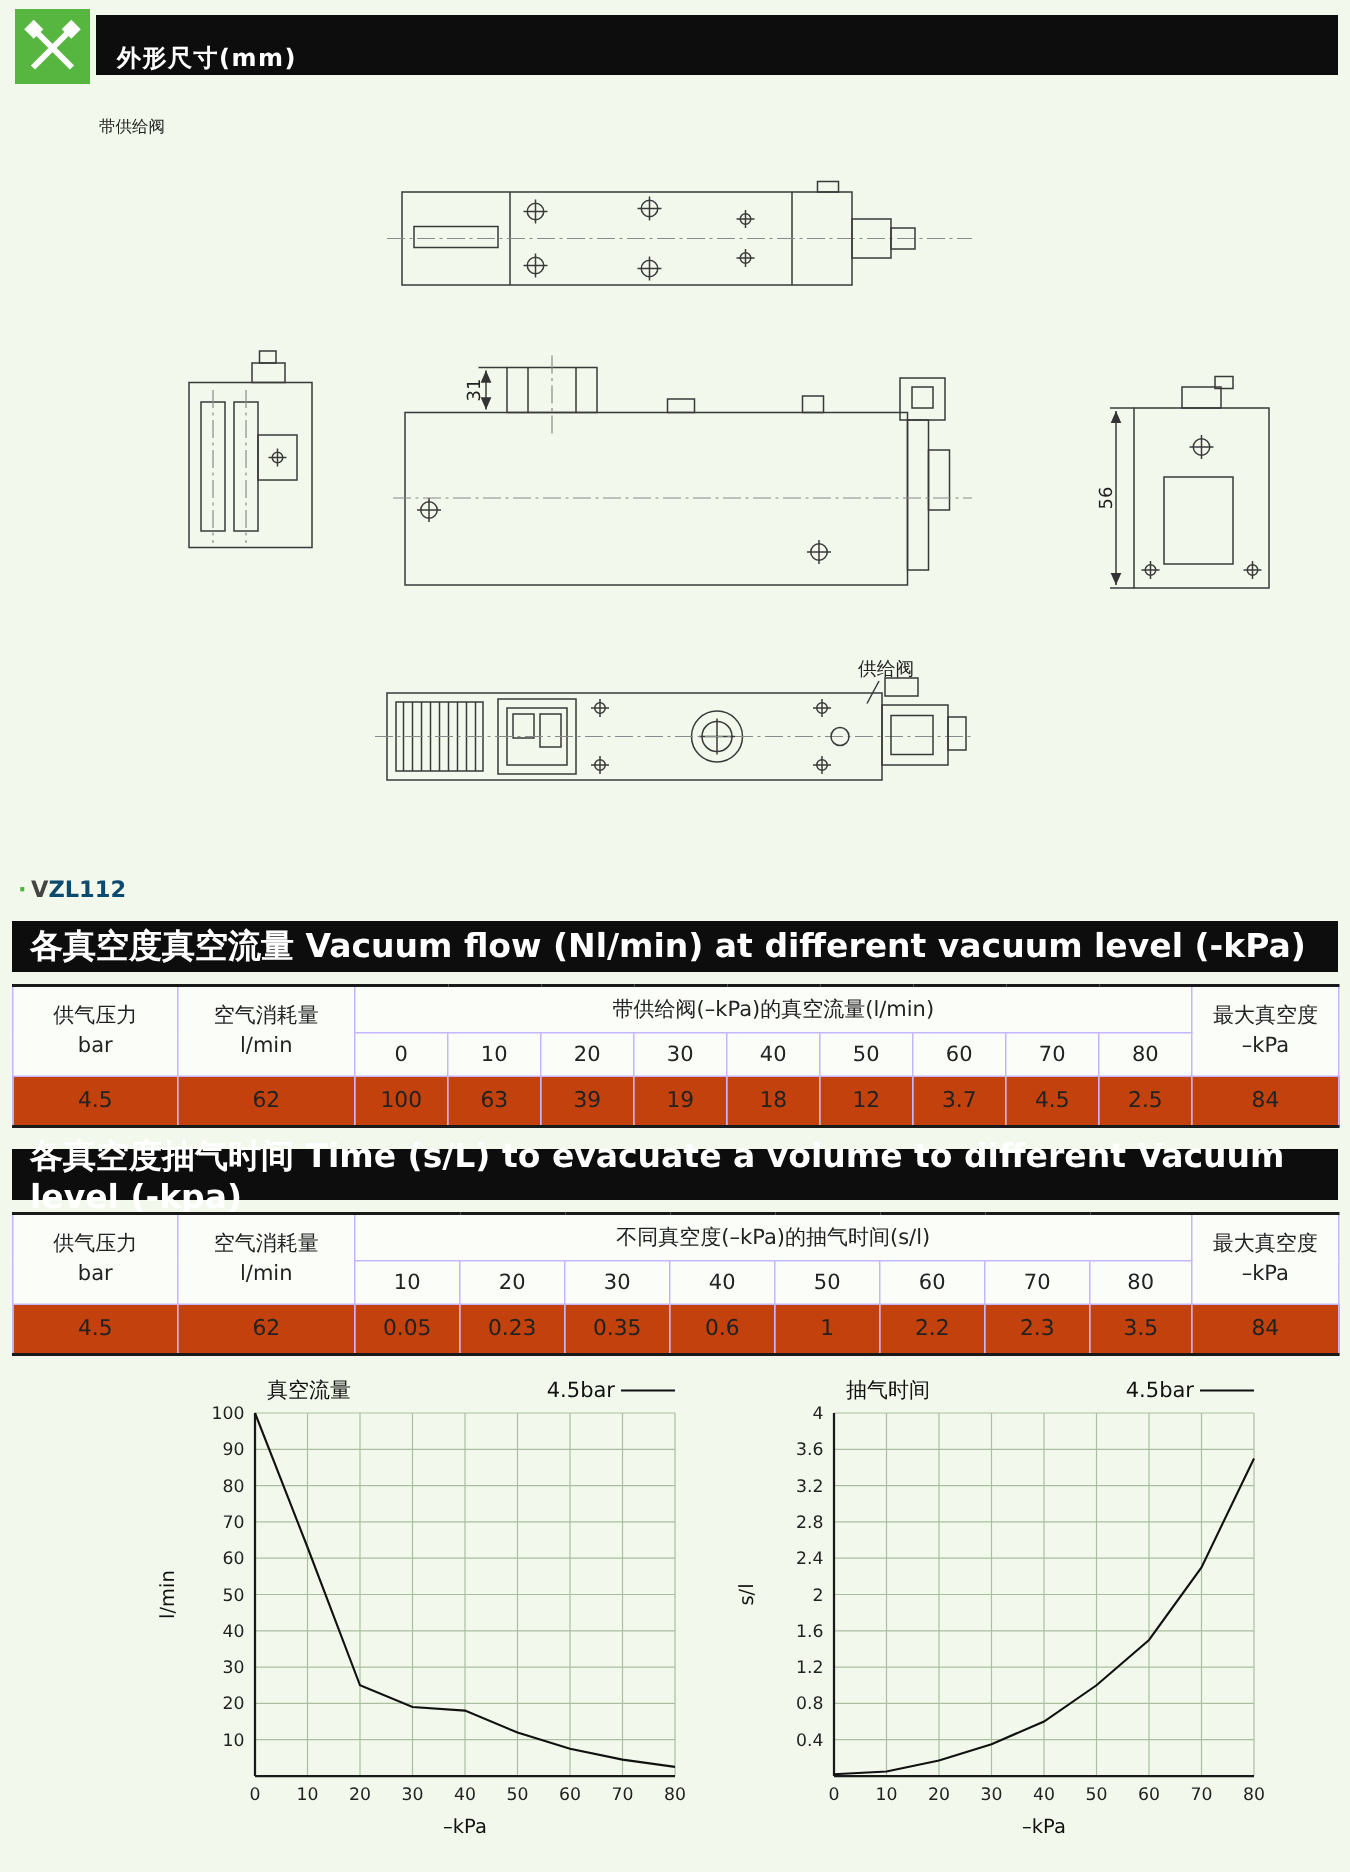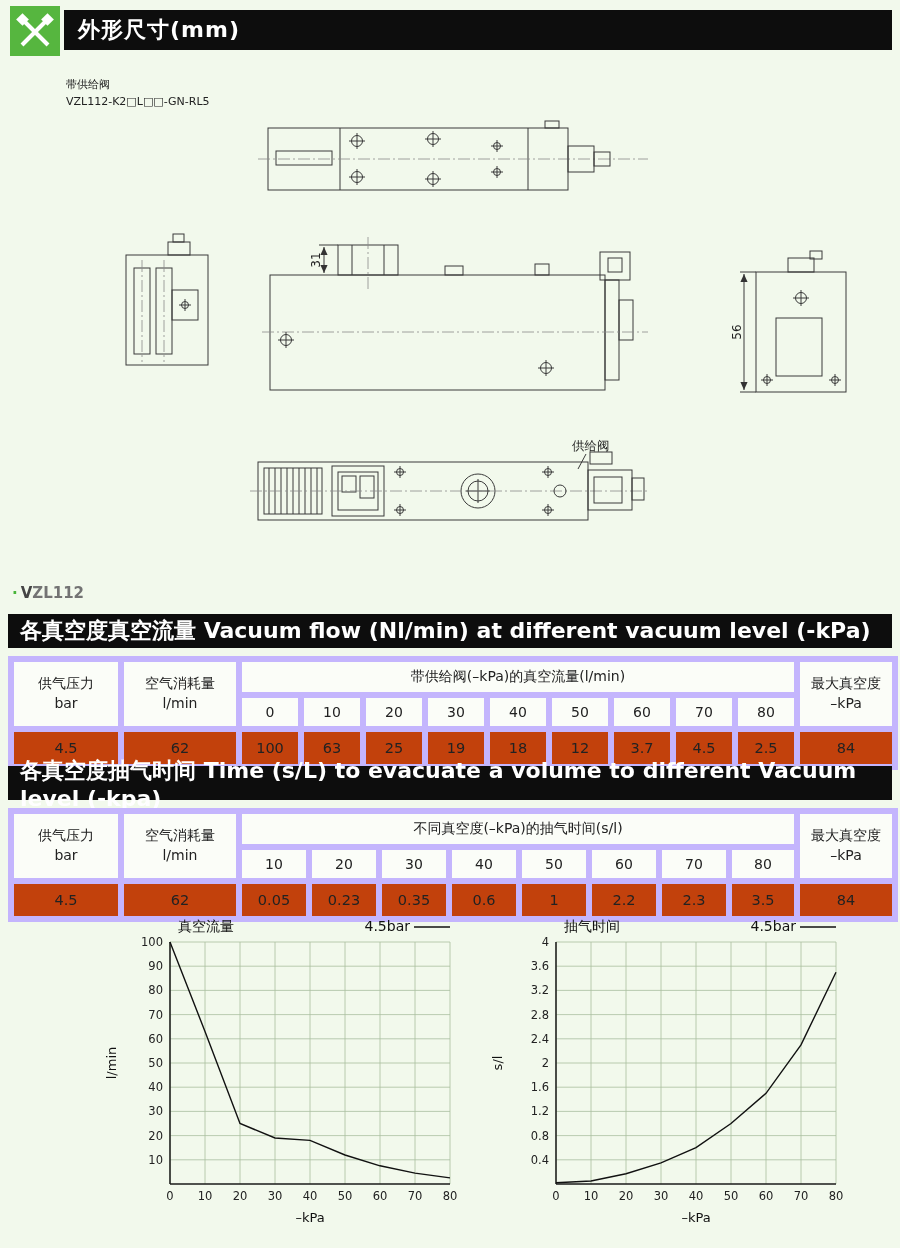--- a/index.html
+++ b/index.html
@@ -2,49 +2,49 @@
 <html><head>
 <meta charset="utf-8">
 <style>
   html,body{margin:0;padding:0;background:#e8e8e8;}
   .page{position:relative;width:900px;height:1248px;background:#f2f9ec;
         font-family:"DejaVu Sans","Liberation Sans",sans-serif;color:#222;overflow:hidden;}
 
   
   .hdr-icon{position:absolute;left:10px;top:6px;width:50px;height:50px;background:#56b63f;}
   .hdr-bar{position:absolute;left:64px;top:10px;width:828px;height:40px;background:#0d0d0d;color:#fff;
-           display:flex;align-items:center;padding-left:14px;box-sizing:border-box;
-           font-size:22px;font-weight:bold;letter-spacing:1px;}
+           display:flex;align-items:flex-end;padding-left:14px;box-sizing:border-box;
+           font-size:16px;font-weight:bold;letter-spacing:1px;}
   .subtitle{position:absolute;left:66px;top:76px;font-size:11px;line-height:1.55;color:#222;}
 
   
   .drawings{position:absolute;left:0;top:110px;}
   .ln{stroke:#3a3a3a;fill:none;stroke-width:1;}
   .cl{stroke:#8a8a8a;stroke-width:0.8;stroke-dasharray:12 3 2 3;}
   .dimtxt{font-size:12px;fill:#222;stroke:none;}
   .lbl{font-size:12.5px;fill:#222;stroke:none;}
 
   
   .model{position:absolute;left:12px;top:584px;font-size:15px;font-weight:bold;}
   .model .bullet{color:#49b53a;margin-right:3px;}
   .model .prefix{color:#444;}
-  .model .name{color:#737373;}
+  .model .name{color:#0c4a6e;}
 
   
   .secbar{position:absolute;left:8px;width:884px;height:34px;background:#0d0d0d;color:#fff;
           display:flex;align-items:center;padding-left:12px;box-sizing:border-box;
           font-size:22px;font-weight:bold;}
   #sec1{top:614px;} #sec2{top:766px;align-items:center;}
 
   
   table.spec{position:absolute;left:8px;width:884px;border-collapse:collapse;table-layout:fixed;
              background:#fbfdf8;font-size:14px;text-align:center;
              border-top:2px solid #1a1a1a;border-bottom:2px solid #1a1a1a;}
   #table1{top:656px;} #table2{top:808px;}
-  .spec td{border:6px solid #c4b5fd;padding:3px 2px;}
+  .spec td{border:1px solid #c4b5fd;padding:3px 2px;}
   .spec .two{line-height:1.4;}
   .spec tr.toprow td{height:24px;}
   .spec tr.subrow td{height:22px;}
   .spec tr.datarow td{background:#c2410c;border-top:1.5px solid #333;height:26px;font-size:14.5px;}
 
   
   .chart{position:absolute;width:380px;height:318px;}
   #chart0{left:100px;top:916px;}
   #chart1{left:486px;top:916px;}
   .chartsvg{width:380px;height:318px;}
@@ -67,21 +67,20 @@
       <rect x="8" y="9" width="9" height="9" fill="#fff" transform="rotate(45 12.5 13.5)"></rect>
       <rect x="33" y="9" width="9" height="9" fill="#fff" transform="rotate(45 37.5 13.5)"></rect>
     </svg>
   </div>
   <div class="hdr-bar">
     <span>外形尺寸(mm)</span>
   </div>
 
   <div class="subtitle">
     <div>带供给阀</div>
-    <div>VZL112-K2□L□□-GN-RL5</div>
   </div>
 
   <svg class="drawings" width="900" height="470" viewBox="0 110 900 470">
     <defs>
       <marker id="arw" viewBox="0 0 10 10" refX="9" refY="5" markerWidth="9" markerHeight="9" orient="auto-start-reverse">
         <path d="M0,1 L9,5 L0,9 z" fill="#333"></path>
       </marker>
       <g id="xh5" class="ln">
         <circle r="5.5" cx="0" cy="0"></circle>
           <line x1="-8" y1="0" x2="8" y2="0"></line>
@@ -231,21 +230,21 @@
       <td>50</td>
       <td>60</td>
       <td>70</td>
       <td>80</td>
     </tr>
     <tr class="datarow">
       <td>4.5</td>
       <td>62</td>
       <td>100</td>
       <td>63</td>
-      <td>25</td>
+      <td>39</td>
       <td>19</td>
       <td>18</td>
       <td>12</td>
       <td>3.7</td>
       <td>4.5</td>
       <td>2.5</td>
       <td>84</td>
     </tr>
   </tbody>
     </table>

